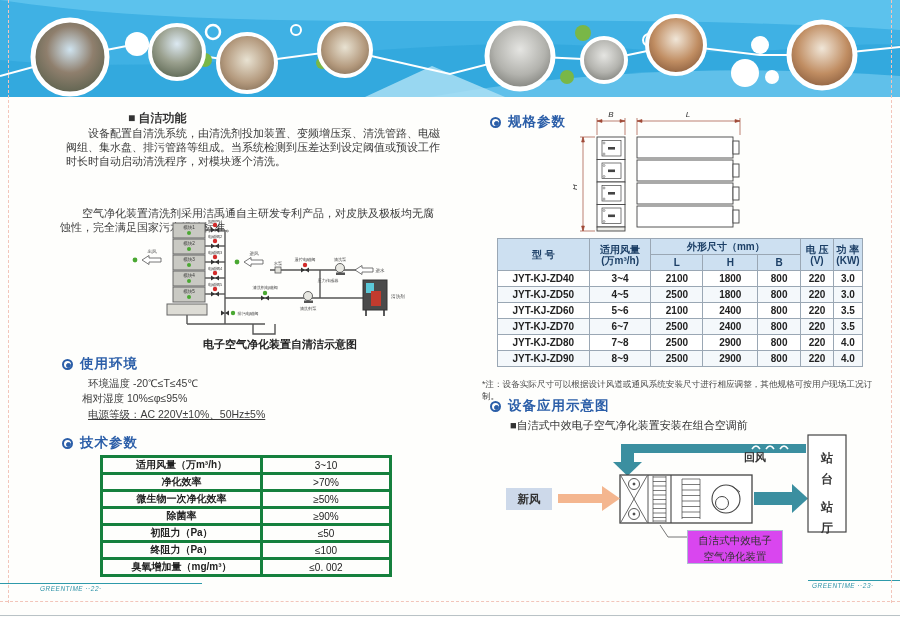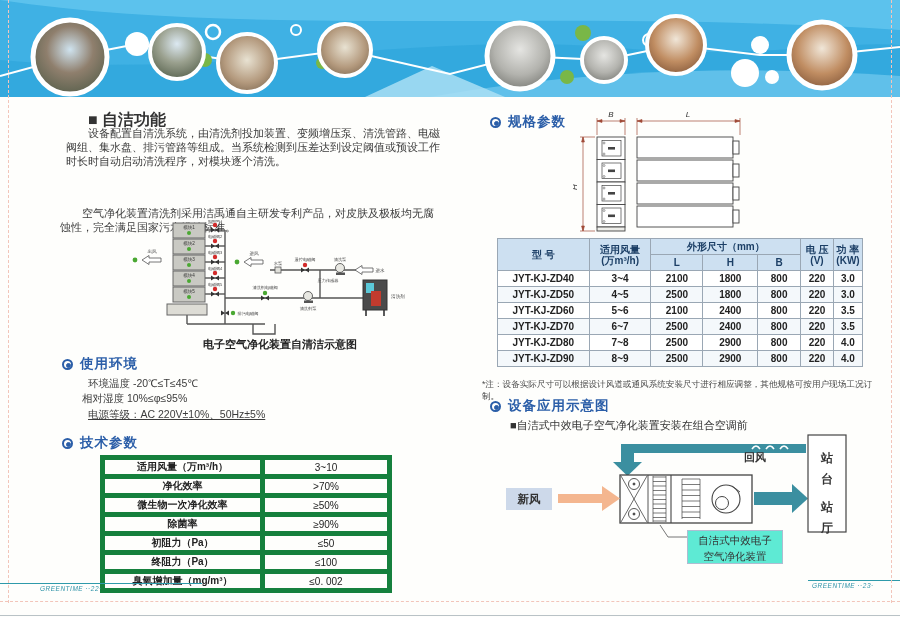--- a/index.html
+++ b/index.html
@@ -13,46 +13,46 @@
 
   
   #header { position:absolute; left:0; top:0; width:900px; height:97px; }
 
   
   .section-head { position:absolute; display:flex; align-items:center; gap:7px; }
   .bullet { width:11px; height:11px; border:2px solid #2b5ea8; border-radius:50%; position:relative; flex:0 0 auto; }
   .bullet::after { content:''; position:absolute; left:2px; top:2px; width:3px; height:3px; background:#2b5ea8; border-radius:50%; padding:0; border:1px solid #2b5ea8; }
   .head-label { color:#2b5ea8; font-weight:bold; font-size:13.5px; letter-spacing:1px; }
 
-  .black-sub { position:absolute; font-size:16px; font-weight:bold; color:#333; }
+  .black-sub { position:absolute; font-size:12px; font-weight:bold; color:#333;margin-left:40px; }
 
   .para { position:absolute; width:374px; font-size:11px; line-height:14px; color:#3c3c3c; text-indent:2em; text-align:justify; }
 
   .env-line { position:absolute; font-size:10.5px; color:#3c3c3c; }
 
   
   #tech-table { position:absolute; left:100px; top:455px; width:292px; border-collapse:collapse; font-size:10px; color:#222; }
-  #tech-table td { border:5px solid #15803d; text-align:center; height:13.5px; padding:0 18px; }
+  #tech-table td { border:3px solid #15803d; text-align:center; height:13.5px; padding:0 18px; }
   #tech-table td.lbl { font-weight:bold; width:160px; }
   #tech-table td.val { font-weight:normal; }
 
   
   #spec-table { position:absolute; left:497px; top:238px; width:366px; border-collapse:collapse; font-size:10px; color:#222; }
   #spec-table th, #spec-table td { border:1px solid #9aa7b4; text-align:center; padding:0; }
   #spec-table thead th { background:#cde0f1; font-weight:bold; color:#1c3f66; height:16px; line-height:11px; }
   #spec-table tbody td { height:16px; font-weight:bold; background:#ffffff; }
   #spec-table tbody tr:nth-child(even) td { background:#f4f8fb; }
 
   .note { position:absolute; left:482px; top:379px; width:400px; font-size:8.6px; color:#4a4a4a; }
 
   .caption { position:absolute; left:130px; top:337px; width:300px; text-align:center; font-size:11px; font-weight:bold; color:#222; }
 
   
   .vlabel { position:absolute; width:14px; font-size:12px; font-weight:bold; color:#333; line-height:21px; text-align:center; word-break:break-all; }
-  .callout-box { position:absolute; left:687px; top:530px; width:96px; height:34px; background:#5eead4; border:1px solid #aebdd2; text-align:center; font-size:10.5px; color:#333; line-height:16px; padding-top:1px; }
+  .callout-box { position:absolute; left:687px; top:530px; width:96px; height:34px; background:#d946ef; border:1px solid #aebdd2; text-align:center; font-size:10.5px; color:#333; line-height:16px; padding-top:1px; }
   .freshair-box { position:absolute; left:506px; top:488px; width:46px; height:22px; background:#cdd9ea; text-align:center; font-size:11.5px; font-weight:bold; color:#333; line-height:22px; }
   .huifeng { position:absolute; left:744px; top:450px; font-size:11px; font-weight:bold; color:#333; }
   .app-sub { position:absolute; left:510px; top:418px; font-size:11px; color:#333; }
 
   
   .footer-line-l { position:absolute; left:0; top:583px; width:202px; border-top:1.5px solid #2e9aaa; }
   .footer-line-r { position:absolute; left:808px; top:580px; width:92px; border-top:1.5px solid #2e9aaa; }
   .footer-txt { position:absolute; font-size:6.5px; font-style:italic; color:#2f93a8; letter-spacing:0.5px; }
 
   svg text { font-family:"Liberation Sans", sans-serif; }

